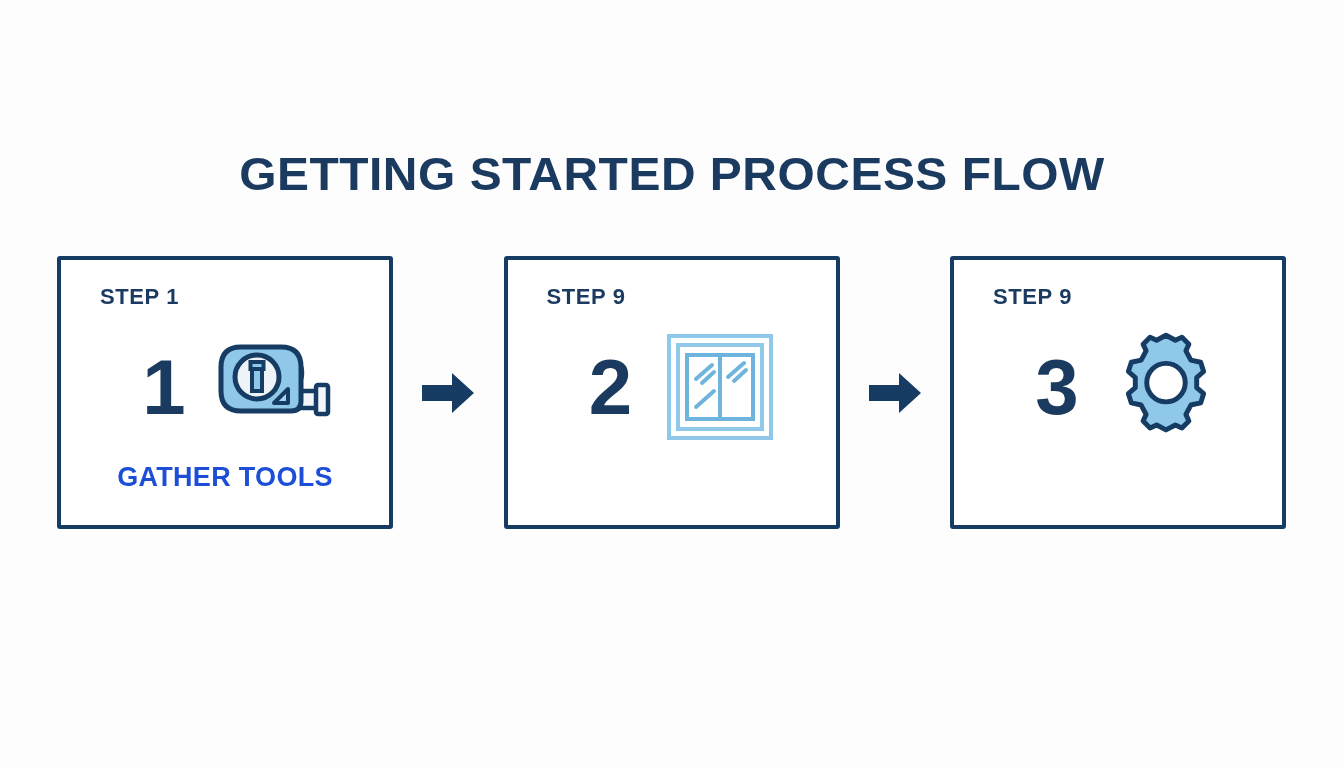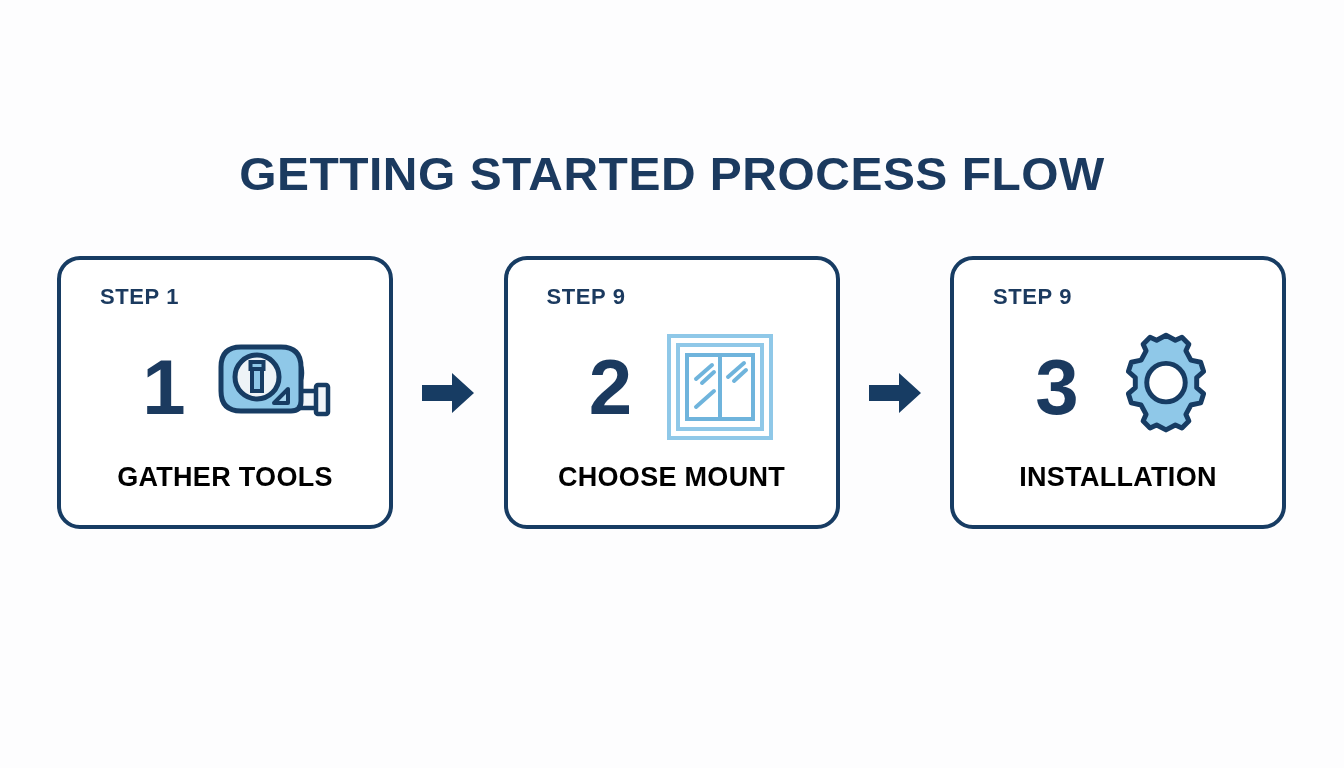--- a/index.html
+++ b/index.html
@@ -41,21 +41,21 @@
     align-items: center;
     justify-content: space-between;
   }
 
   .step-card {
     position: relative;
     box-sizing: border-box;
     width: 336px;
     height: 273px;
     border: 4px solid #173c63;
-    border-radius: 23px;
+    border-radius: 3px;
     background: #ffffff;
     flex: 0 0 auto;
   }
 
   .step-label {
     position: absolute;
     left: 39px;
     top: 24px;
     font-size: 22px;
     font-weight: bold;
@@ -96,21 +96,21 @@
 
   .card-caption {
     position: absolute;
     left: 0;
     bottom: 32px;
     width: 100%;
     text-align: center;
     font-size: 27px;
     font-weight: bold;
     letter-spacing: 0.3px;
-    color: #000000;
+    color: #1d4ed8;
   }
 
   .arrow-connector {
     flex: 0 0 auto;
     width: 56px;
     height: 46px;
     display: flex;
     align-items: center;
     justify-content: center;
   }
@@ -171,21 +171,20 @@
           <g stroke="#6fb4dc" stroke-width="4" stroke-linecap="round">
             <line x1="32" y1="48" x2="48" y2="34"></line>
             <line x1="38" y1="52" x2="50" y2="41"></line>
             <line x1="32" y1="76" x2="50" y2="60"></line>
             <line x1="64" y1="46" x2="80" y2="32"></line>
             <line x1="70" y1="50" x2="82" y2="39"></line>
           </g>
         </svg>
       </div>
     </div>
-    <div class="card-caption">CHOOSE MOUNT</div>
   </div>
 
   <div class="arrow-connector">
     <svg width="56" height="46" viewBox="0 0 56 46">
       <path d="M2 15 h30 v-12 l22 20 l-22 20 v-12 h-30 z" fill="#173c63"></path>
     </svg>
   </div>
 
   <div class="step-card">
     <div class="step-label">STEP 9</div>
@@ -198,16 +197,15 @@
                    L81.5 27.5 L84.2 35.9 L77.9 41.4 L77.9 50.6 L84.2 56.1
                    L81.5 64.5 L72.6 66.4 L68.1 74.9 L70.8 80.9 L64.5 87.2
                    L58.5 84.5 L50 89 L41.5 84.5 L35.5 87.2 L29.2 80.9
                    L31.9 74.9 L27.4 66.4 L18.5 64.5 L15.8 56.1 L22.1 50.6
                    L22.1 41.4 L15.8 35.9 L18.5 27.5 L27.4 25.6 L31.9 17.1
                    L29.2 11.1 L35.5 4.8 L41.5 7.5 Z" fill="#8fc8e8" stroke="#173c63" stroke-width="4.5" stroke-linejoin="round"></path>
           <circle cx="50" cy="46" r="17.5" fill="#ffffff" stroke="#173c63" stroke-width="4.5"></circle>
         </svg>
       </div>
     </div>
-    <div class="card-caption">INSTALLATION</div>
   </div>
 
 </div>
 
 </body></html>

